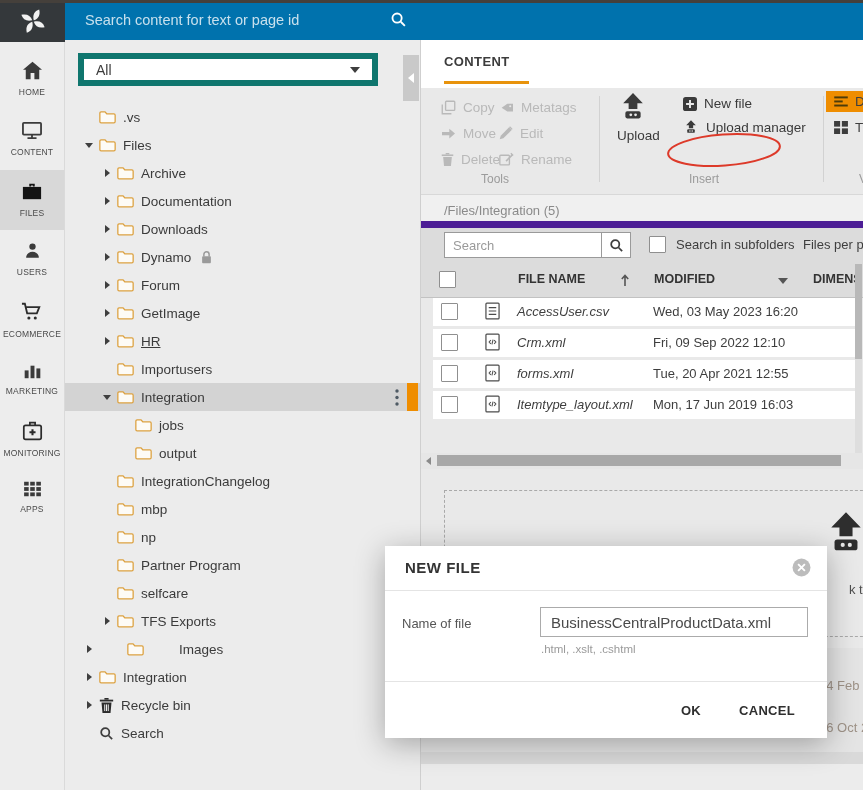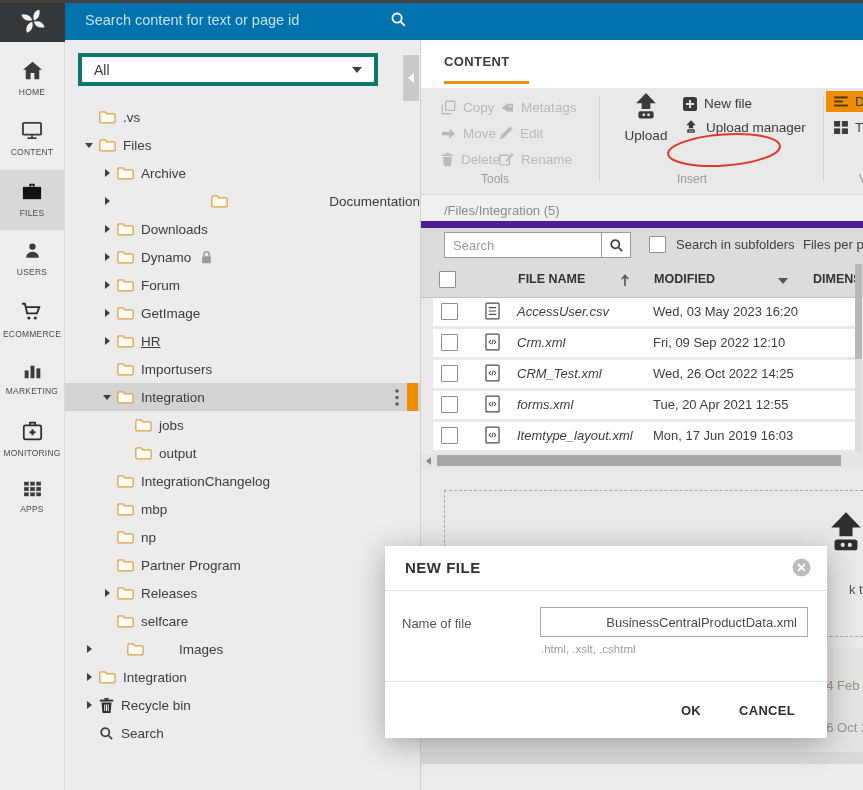--- a/index.html
+++ b/index.html
@@ -20,21 +20,21 @@
   .sidebar{position:absolute;left:0;top:42px;width:65px;bottom:0;background:#ededed;
            border-right:1px solid #dadada;box-sizing:border-box;z-index:3;}
   .side-item{position:relative;height:60px;box-sizing:border-box;padding-top:11px;text-align:center;cursor:pointer;}
   .side-item.first{margin-top:8px;}
   .side-item.active{background:#d8d8d8;}
   .side-item .lbl{display:block;font-size:8.5px;color:#4a4a4a;margin-top:3px;letter-spacing:.2px;}
 
   
   .tree-panel{position:absolute;left:65px;top:40px;width:355px;bottom:0;background:#ececec;z-index:2;}
   .tree-filter{position:absolute;left:13px;top:13px;width:300px;height:33px;background:#fff;
-               border:4px solid #0f766e;box-sizing:border-box;display:flex;align-items:center;
+               border:6px solid #0f766e;box-sizing:border-box;display:flex;align-items:center;
                justify-content:space-between;padding:0 12px;font-size:14px;color:#3c3c3c;cursor:pointer;}
   .caret-down{width:0;height:0;border-left:5px solid transparent;border-right:5px solid transparent;
               border-top:6px solid #3e3e3e;}
   .collapse-handle{position:absolute;right:1px;top:15px;width:16px;height:46px;background:#c9c9c9;
                    display:flex;align-items:center;justify-content:center;cursor:pointer;}
   .tri-left{width:0;height:0;border-top:5px solid transparent;border-bottom:5px solid transparent;
             border-right:6px solid #fff;}
   .tree-list{position:absolute;left:0;top:63px;right:0;}
   .trow{position:relative;height:28px;display:flex;align-items:center;font-size:13.5px;color:#3b3b3b;cursor:pointer;}
   .trow.sel{background:#d3d3d3;}
@@ -56,21 +56,21 @@
        letter-spacing:.4px;cursor:pointer;}
   .tab-underline{position:absolute;left:23px;top:41px;width:85px;height:3px;background:#e8930c;}
 
   .ribbon{position:absolute;left:0;top:48px;right:0;height:107px;background:#e9e9e9;
           border-bottom:1px solid #d8d8d8;box-sizing:border-box;}
   .rsep{position:absolute;top:8px;height:86px;width:1px;background:#d2d2d2;}
   .group-lbl{position:absolute;top:84px;font-size:12px;color:#9b9b9b;}
   .tools-grid{position:absolute;left:20px;top:6px;display:grid;grid-template-columns:58px 102px;
               grid-auto-rows:26px;align-items:center;}
   .tool-btn{display:flex;align-items:center;gap:7px;font-size:13.5px;color:#b9b9b9;cursor:default;}
-  .upload-btn{position:absolute;left:196px;top:4px;width:58px;text-align:center;cursor:pointer;}
+  .upload-btn{position:absolute;left:196px;top:4px;width:58px;text-align:left;cursor:pointer;}
   .upload-btn .lbl{display:block;font-size:13.5px;color:#3a3a3a;margin-top:1px;}
   .ins-btn{position:absolute;left:262px;display:flex;align-items:center;gap:7px;font-size:13.5px;
            color:#3a3a3a;cursor:pointer;white-space:nowrap;}
   .view-btn{position:absolute;left:405px;display:flex;align-items:center;gap:7px;font-size:13.5px;
             color:#3f3f3f;cursor:pointer;white-space:nowrap;padding:3px 8px;}
   .view-btn.active{background:#ef8d00;width:70px;}
   .annot{position:absolute;left:243px;top:42px;width:120px;height:42px;pointer-events:none;z-index:8;}
 
   .pathrow{position:absolute;left:0;top:155px;right:0;height:33px;background:#f0f0f0;
            border-bottom:7px solid #4c1d95;box-sizing:border-box;}
@@ -123,22 +123,22 @@
   .bottombg{position:absolute;left:0;top:724px;right:0;bottom:0;background:#ececec;}
 
   
   .modal{position:absolute;left:385px;top:546px;width:442px;height:192px;background:#fff;z-index:20;
          box-shadow:0 6px 28px rgba(0,0,0,.30);}
   .m-title{position:absolute;left:20px;top:13px;font-size:15px;font-weight:bold;color:#333;letter-spacing:.5px;}
   .m-close{position:absolute;right:16px;top:12px;cursor:pointer;}
   .m-hline{position:absolute;left:0;top:44px;right:0;height:1px;background:#e4e4e4;}
   .m-label{position:absolute;left:17px;top:70px;font-size:13px;color:#555;}
   .m-input{position:absolute;left:155px;top:61px;width:268px;height:30px;border:1px solid #ababab;
-           box-sizing:border-box;font-family:"Liberation Sans",sans-serif;font-size:13px;color:#4a4a4a;
-           padding:0 10px;outline:none;background:#fff;text-align:right;}
+           box-sizing:border-box;font-family:"Liberation Sans",sans-serif;font-size:15px;color:#4a4a4a;
+           padding:0 10px;outline:none;background:#fff;}
   .m-hint{position:absolute;left:156px;top:97px;font-size:11.5px;color:#9a9a9a;}
   .m-fline{position:absolute;left:0;top:135px;right:0;height:1px;background:#e4e4e4;}
   .m-footer{position:absolute;left:0;top:136px;right:0;bottom:0;display:flex;align-items:center;
             justify-content:flex-end;gap:34px;padding-right:30px;}
   .m-btn{font-size:13px;font-weight:bold;color:#2f2f2f;letter-spacing:.3px;cursor:pointer;background:none;
          border:none;font-family:"Liberation Sans",sans-serif;padding:4px 2px;}
 </style>
 </head>
 <body>
 
@@ -260,21 +260,21 @@
           <span class="exp">
             <span class="exp-closed"></span>
           </span>
           <span class="icon">
             <svg width="17" height="14" viewBox="0 0 20 16" fill="#fdfbf6" stroke="#dca140" stroke-width="1.5">
               <path d="M1 3.6c0-.9.6-1.6 1.4-1.6h4.7l2 2.2h8.5c.8 0 1.4.7 1.4 1.6v7.6c0 .9-.6 1.6-1.4 1.6H2.4c-.8 0-1.4-.7-1.4-1.6z"></path>
             </svg>
           </span>
           <span>Archive</span>
         </div>
-        <div class="trow" style="padding-left: 36px; justify-content: space-between;">
+        <div class="trow" style="padding-left: 36px;">
           <span class="exp">
             <span class="exp-closed"></span>
           </span>
           <span class="icon">
             <svg width="17" height="14" viewBox="0 0 20 16" fill="#fdfbf6" stroke="#dca140" stroke-width="1.5">
               <path d="M1 3.6c0-.9.6-1.6 1.4-1.6h4.7l2 2.2h8.5c.8 0 1.4.7 1.4 1.6v7.6c0 .9-.6 1.6-1.4 1.6H2.4c-.8 0-1.4-.7-1.4-1.6z"></path>
             </svg>
           </span>
           <span>Documentation</span>
         </div>
@@ -414,39 +414,39 @@
         </div>
         <div class="trow" style="padding-left: 36px;">
           <span class="exp"></span>
           <span class="icon">
             <svg width="17" height="14" viewBox="0 0 20 16" fill="#fdfbf6" stroke="#dca140" stroke-width="1.5">
               <path d="M1 3.6c0-.9.6-1.6 1.4-1.6h4.7l2 2.2h8.5c.8 0 1.4.7 1.4 1.6v7.6c0 .9-.6 1.6-1.4 1.6H2.4c-.8 0-1.4-.7-1.4-1.6z"></path>
             </svg>
           </span>
           <span>Partner Program</span>
         </div>
-        <div class="trow" style="padding-left: 36px;">
-          <span class="exp">
-            <span class="exp-closed"></span>
-          </span>
-          <span class="icon">
-            <svg width="17" height="14" viewBox="0 0 20 16" fill="#fdfbf6" stroke="#dca140" stroke-width="1.5">
-              <path d="M1 3.6c0-.9.6-1.6 1.4-1.6h4.7l2 2.2h8.5c.8 0 1.4.7 1.4 1.6v7.6c0 .9-.6 1.6-1.4 1.6H2.4c-.8 0-1.4-.7-1.4-1.6z"></path>
-            </svg>
-          </span>
-          <span>Releases</span>
-        </div>
         <div class="trow" style="padding-left: 36px; align-items: center;">
           <span class="exp"></span>
           <span class="icon">
             <svg width="17" height="14" viewBox="0 0 20 16" fill="#fdfbf6" stroke="#dca140" stroke-width="1.5">
               <path d="M1 3.6c0-.9.6-1.6 1.4-1.6h4.7l2 2.2h8.5c.8 0 1.4.7 1.4 1.6v7.6c0 .9-.6 1.6-1.4 1.6H2.4c-.8 0-1.4-.7-1.4-1.6z"></path>
             </svg>
           </span>
           <span>selfcare</span>
+        </div>
+        <div class="trow" style="padding-left: 36px;">
+          <span class="exp">
+            <span class="exp-closed"></span>
+          </span>
+          <span class="icon">
+            <svg width="17" height="14" viewBox="0 0 20 16" fill="#fdfbf6" stroke="#dca140" stroke-width="1.5">
+              <path d="M1 3.6c0-.9.6-1.6 1.4-1.6h4.7l2 2.2h8.5c.8 0 1.4.7 1.4 1.6v7.6c0 .9-.6 1.6-1.4 1.6H2.4c-.8 0-1.4-.7-1.4-1.6z"></path>
+            </svg>
+          </span>
+          <span>TFS Exports</span>
         </div>
         <div class="trow" style="padding-left: 18px; gap: 28px;">
           <span class="exp">
             <span class="exp-closed"></span>
           </span>
           <span class="icon">
             <svg width="17" height="14" viewBox="0 0 20 16" fill="#fdfbf6" stroke="#dca140" stroke-width="1.5">
               <path d="M1 3.6c0-.9.6-1.6 1.4-1.6h4.7l2 2.2h8.5c.8 0 1.4.7 1.4 1.6v7.6c0 .9-.6 1.6-1.4 1.6H2.4c-.8 0-1.4-.7-1.4-1.6z"></path>
             </svg>
           </span>
@@ -582,21 +582,21 @@
         <span class="icon" id="uploadMgrIcon">
             <svg width="16" height="15" viewBox="0 0 44 42" fill="#3a3a3a">
               <path d="M22 1l13.5 14h-7.5v8H16v-8H8.5z"></path>
               <rect x="11.5" y="26" width="21" height="10" rx="2.5"></rect>
               <circle cx="19" cy="31" r="2.2" fill="#e9e9e9"></circle>
               <circle cx="25.5" cy="31" r="2.2" fill="#e9e9e9"></circle>
             </svg>
           </span>
         <span>Upload manager</span>
       </div>
-      <span class="group-lbl" style="left:256px;">Insert</span>
+      <span class="group-lbl" style="left:268px;">Insert</span>
       <div class="rsep" style="left:402px;"></div>
 
       <div class="view-btn active" style="top:3px;">
         <span class="icon" id="detailsIcon">
             <svg width="14" height="11" viewBox="0 0 16 13" fill="#4d3c0a">
               <rect y="0.5" width="16" height="2.3"></rect>
               <rect y="5.3" width="10" height="2.3"></rect>
               <rect y="10.1" width="16" height="2.3"></rect>
             </svg>
           </span>
@@ -665,31 +665,20 @@
         <div class="frow">
           <span class="cb"></span>
           <span class="icon ficon">
             <svg width="15" height="18" viewBox="0 0 16 19" fill="none" stroke="#4c4c4c" stroke-width="1.3">
               <rect x="1" y="1" width="14" height="17" rx="1"></rect>
               <path d="M6.2 7.5 4.4 9.5l1.8 2M9.8 7.5l1.8 2-1.8 2M8.6 7l-1.2 5" stroke-width="1.1"></path>
             </svg>
           </span>
           <span class="fname">Crm.xml</span>
           <span class="fdate">Fri, 09 Sep 2022 12:10</span>
-        </div>
-        <div class="frow">
-          <span class="cb"></span>
-          <span class="icon ficon">
-            <svg width="15" height="18" viewBox="0 0 16 19" fill="none" stroke="#4c4c4c" stroke-width="1.3">
-              <rect x="1" y="1" width="14" height="17" rx="1"></rect>
-              <path d="M6.2 7.5 4.4 9.5l1.8 2M9.8 7.5l1.8 2-1.8 2M8.6 7l-1.2 5" stroke-width="1.1"></path>
-            </svg>
-          </span>
-          <span class="fname">CRM_Test.xml</span>
-          <span class="fdate">Wed, 26 Oct 2022 14:25</span>
         </div>
         <div class="frow">
           <span class="cb"></span>
           <span class="icon ficon">
             <svg width="15" height="18" viewBox="0 0 16 19" fill="none" stroke="#4c4c4c" stroke-width="1.3">
               <rect x="1" y="1" width="14" height="17" rx="1"></rect>
               <path d="M6.2 7.5 4.4 9.5l1.8 2M9.8 7.5l1.8 2-1.8 2M8.6 7l-1.2 5" stroke-width="1.1"></path>
             </svg>
           </span>
           <span class="fname">forms.xml</span>

